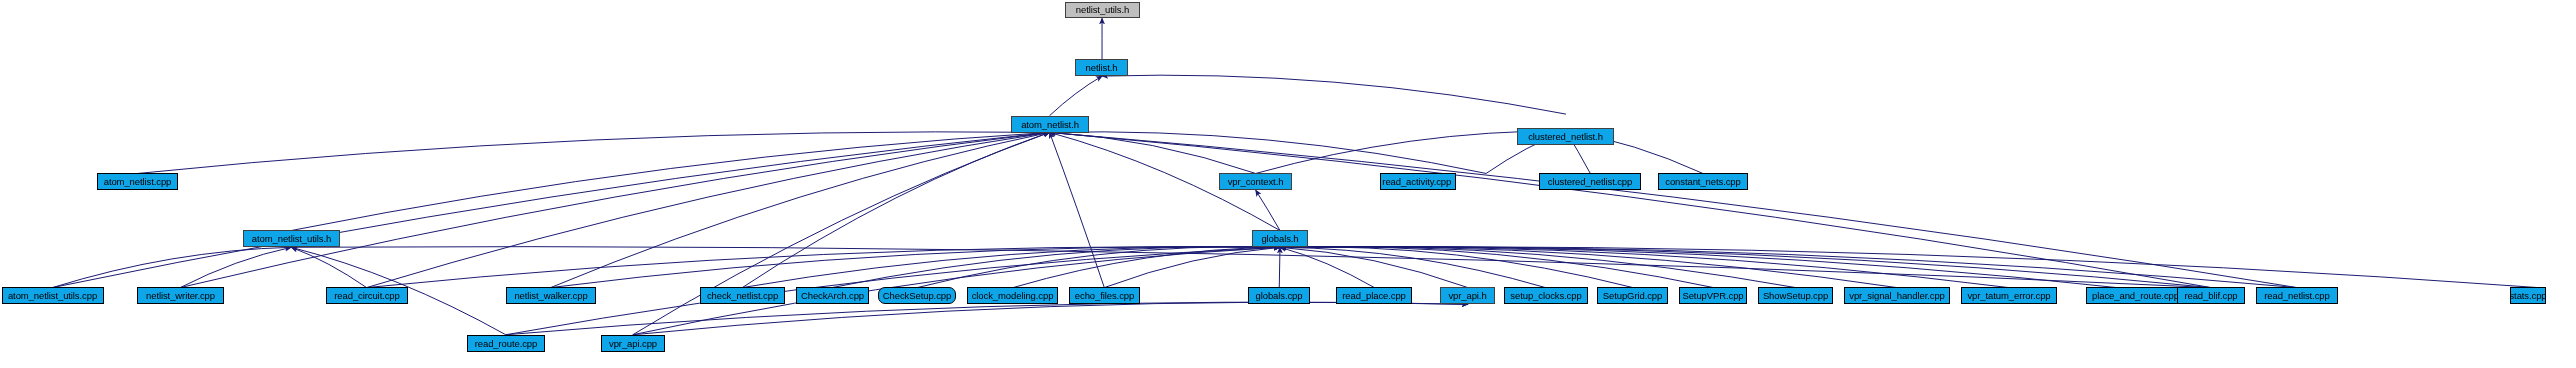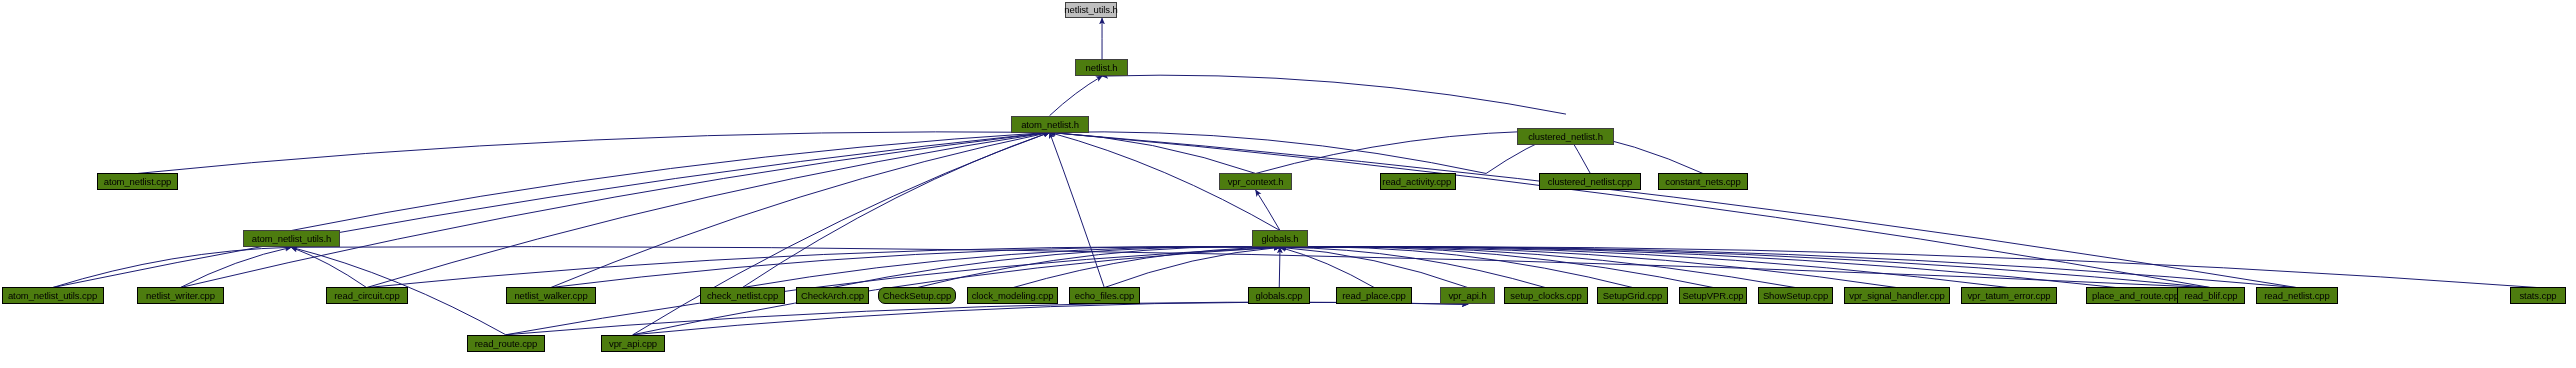--- a/index.html
+++ b/index.html
@@ -23,21 +23,21 @@
     left: 0;
     top: 0;
     width: 2576px;
     height: 369px;
     pointer-events: none;
   }
   .node {
     position: absolute;
     box-sizing: border-box;
     border: 0.8px solid #000000;
-    background: #4d7c0f;
+    background: #0ea5e9;
     color: #000000;
     font-family: "Liberation Sans", sans-serif;
     font-size: 9.5px;
     line-height: 1;
     display: flex;
     align-items: center;
     justify-content: center;
     white-space: nowrap;
     height: 16.7px;
     letter-spacing: -0.1px;
@@ -113,21 +113,21 @@
         <path d="M665,440 Q1174,348.5 1683,325" marker-end="url(#arrowhead)" stroke="#191970"></path>
         <path d="M832,440 Q1257.5,348.5 1683,325" marker-end="url(#arrowhead)" stroke="#191970"></path>
         <path d="M482,378 Q1082.5,317.5 1683,325" marker-end="url(#arrowhead)" stroke="#191970"></path>
         <path d="M665,440 Q1297.5,386 1930,400" marker-end="url(#arrowhead)" stroke="#191970"></path>
         <path d="M832,440 Q1381,386 1930,400" marker-end="url(#arrowhead)" stroke="#191970"></path>
         <path d="M665,440 Q524,361.1816956584254 383,325" marker-end="url(#arrowhead)" stroke="#191970"></path>
         <path d="M832,440 Q1106,273 1380,174" marker-end="url(#arrowhead)" stroke="#191970"></path>
       </g>
   </svg>
   <div id="nodes">
-      <div class="node root" style="left: 1065px; top: 1.5px; width: 52px;">
+      <div class="node root" style="left: 1065px; top: 1.5px; width: 75px;">
         <span class="node-label">netlist_utils.h</span>
       </div>
       <div class="node hdr" style="left: 1075px; top: 59px; width: 53px;">
         <span class="node-label">netlist.h</span>
       </div>
       <div class="node hdr" style="left: 1011px; top: 116px; width: 78px;">
         <span class="node-label">atom_netlist.h</span>
       </div>
       <div class="node hdr" style="left: 1517px; top: 128px; width: 97px;">
         <span class="node-label">clustered_netlist.h</span>
@@ -209,21 +209,21 @@
       </div>
       <div class="node" style="left: 2067px; top: 287px; width: 99px; margin-left: 19px;">
         <span class="node-label">place_and_route.cpp</span>
       </div>
       <div class="node" style="left: 2177px; top: 287px; width: 68px;">
         <span class="node-label">read_blif.cpp</span>
       </div>
       <div class="node" style="left: 2256px; top: 287px; width: 82px;">
         <span class="node-label">read_netlist.cpp</span>
       </div>
-      <div class="node" style="left: 2510px; top: 287px; width: 56px;">
+      <div class="node" style="left: 2510px; top: 287px; width: 36px;">
         <span class="node-label">stats.cpp</span>
       </div>
       <div class="node" style="left: 467px; top: 335px; width: 78px;">
         <span class="node-label">read_route.cpp</span>
       </div>
       <div class="node" style="left: 601px; top: 335px; width: 64px;">
         <span class="node-label">vpr_api.cpp</span>
       </div>
     </div>
 </div>

